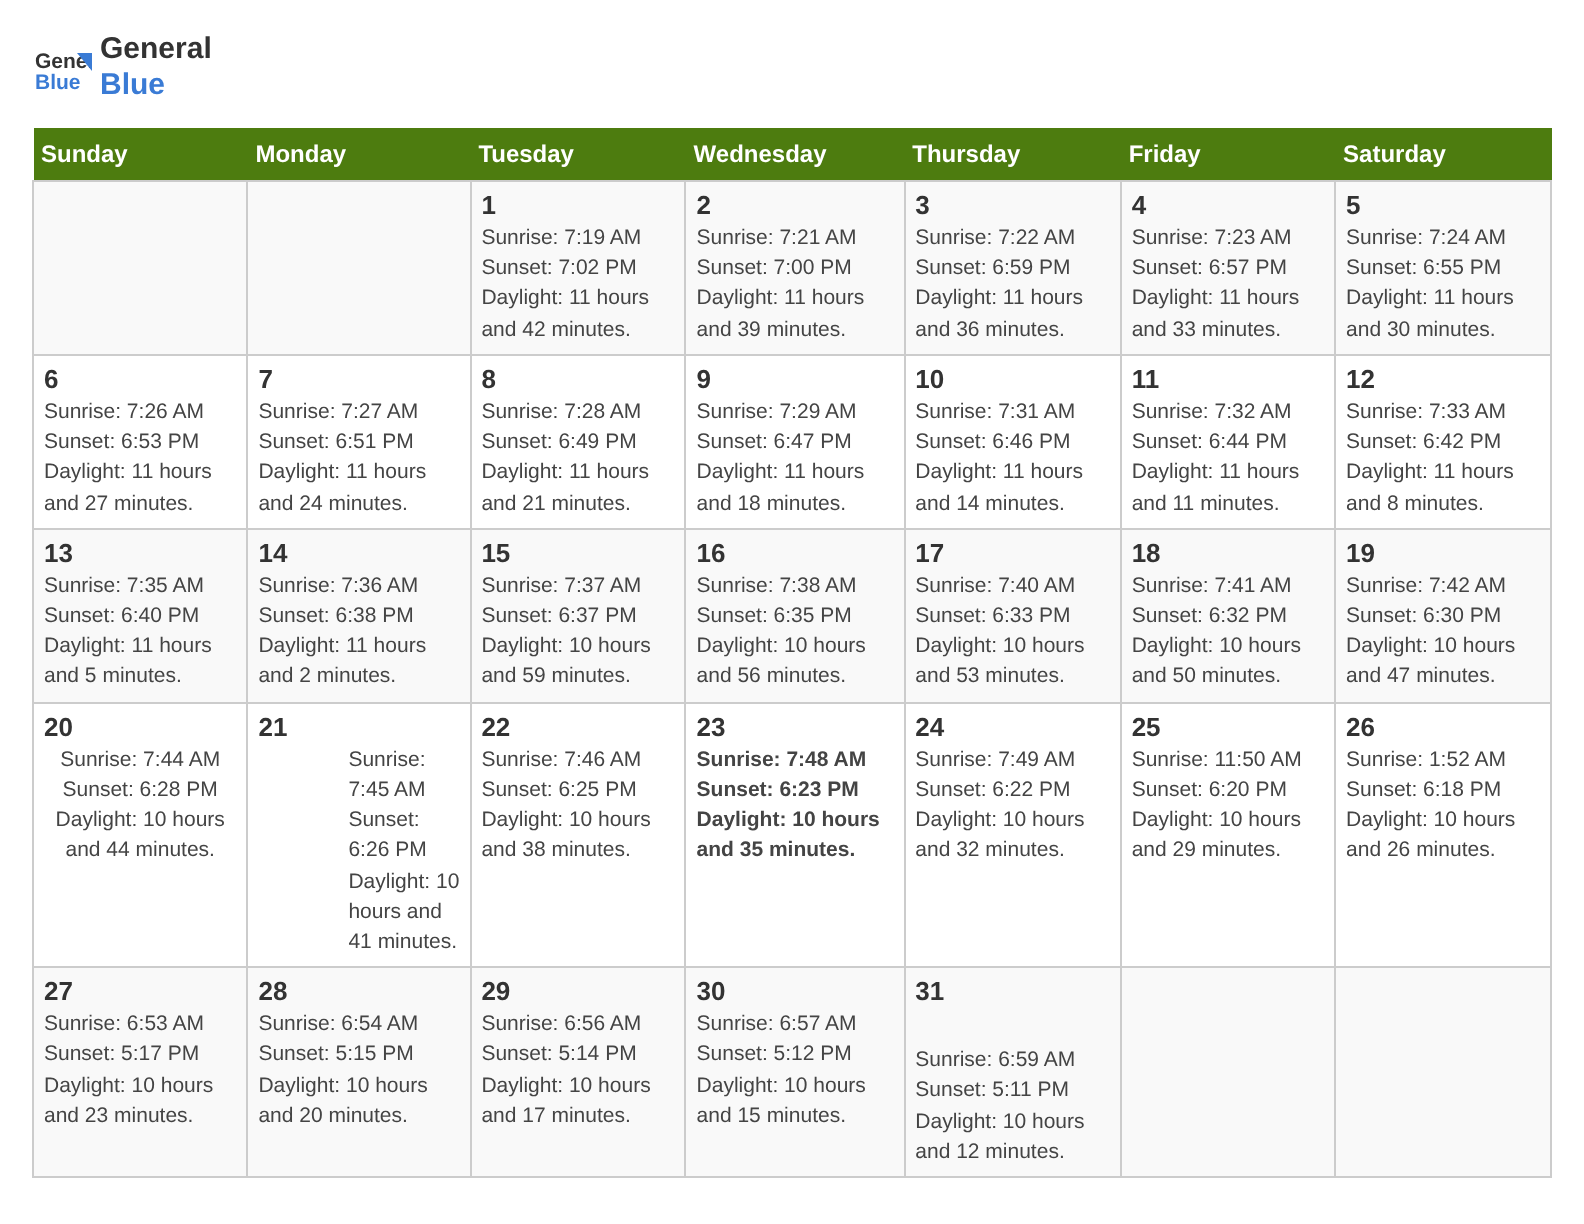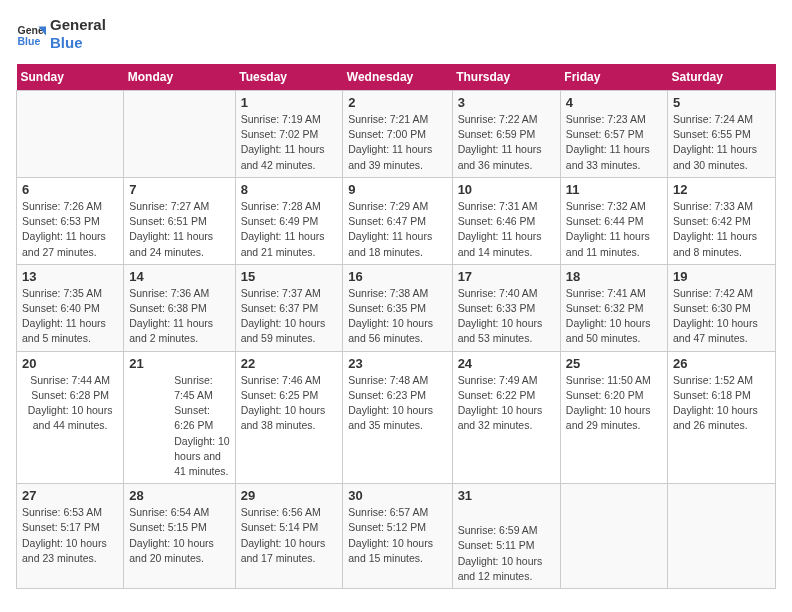--- a/index.html
+++ b/index.html
@@ -36,21 +36,21 @@
     .subtitle {
       font-size: 14px;
       color: #555;
     }
     table {
       width: 100%;
       border-collapse: collapse;
       font-size: 11px;
     }
     thead tr th {
-      background-color: #be185d;
+      background-color: #4d7c0f;
       color: #fff;
       padding: 6px 4px;
       text-align: left;
       font-size: 12px;
       font-weight: bold;
     }
     tbody tr td {
       border: 1px solid #ccc;
       vertical-align: top;
       padding: 4px 5px;
@@ -250,21 +250,21 @@
 Daylight: 10 hours and 41 minutes.</div>
         </td>
         <td>
           <span class="day-num">22</span>
           <div class="day-info" style="white-space: pre-line;">Sunrise: 7:46 AM
 Sunset: 6:25 PM
 Daylight: 10 hours and 38 minutes.</div>
         </td>
         <td>
           <span class="day-num">23</span>
-          <div class="day-info" style="white-space: pre-line;">Sunrise: 7:48 AM
+          <div class="day-info" style="white-space: pre-line; font-weight: bold;">Sunrise: 7:48 AM
 Sunset: 6:23 PM
 Daylight: 10 hours and 35 minutes.</div>
         </td>
         <td>
           <span class="day-num">24</span>
           <div class="day-info" style="white-space: pre-line;">Sunrise: 7:49 AM
 Sunset: 6:22 PM
 Daylight: 10 hours and 32 minutes.</div>
         </td>
         <td>

